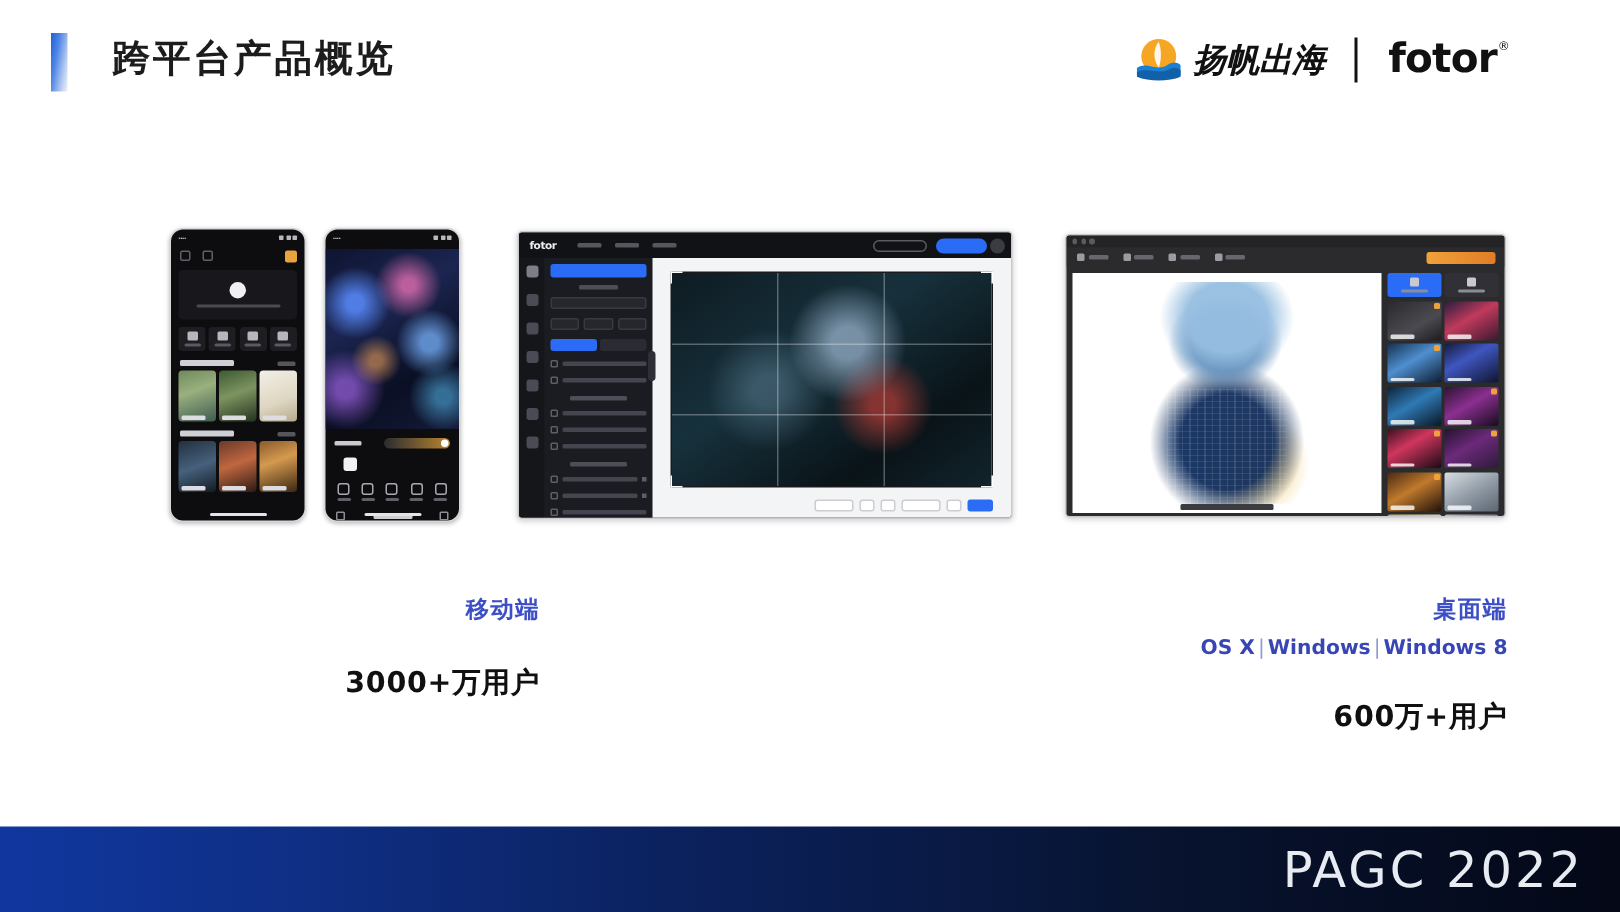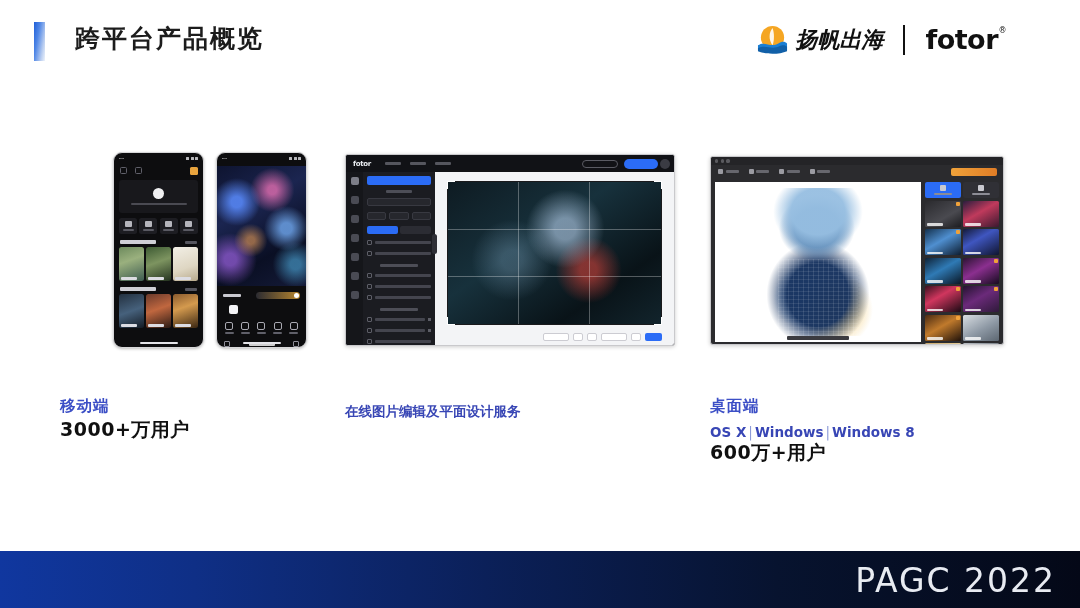--- a/index.html
+++ b/index.html
@@ -40,32 +40,32 @@
   .fotor-text .reg { position:absolute; top:2px; right:-8px; font-size:8px; font-weight:400; }
 
   
   .cols { position: absolute; top: 148px; left: 0; width: 1080px; }
 
   .col { position: absolute; top: 0; }
   .col-mobile  { left: 60px;  width: 300px; }
   .col-web     { left: 345px; width: 330px; }
   .col-desktop { left: 710px; width: 295px; }
 
-  .caption { text-align: left; position: absolute; width: 100%; }
+  .caption { text-align: right; position: absolute; width: 100%; }
   .cap-title {
     font-size: 15.5px; font-weight: 700; color: #3c4fc6; letter-spacing: 1px;
     font-family: "DejaVu Sans", sans-serif;
   }
   .cap-sub {
     margin-top: 7px; font-size: 13.5px; font-weight: 700; color: #3846b5;
     font-family: "DejaVu Sans", sans-serif;
   }
   .cap-sub .sep { color: #8d9bd8; font-weight: 400; padding: 0 2px; }
   .cap-stat {
-    font-size: 19px; font-weight: 700; color: #101010;
+    margin-top: 25px; font-size: 19px; font-weight: 700; color: #101010;
     font-family: "DejaVu Sans", sans-serif; letter-spacing: 0.5px;
   }
 
   
   .phone {
     position: absolute; top: 4px;
     width: 91px; height: 196px;
     background: #0d0d0f; border-radius: 9px;
     border: 1.5px solid #d6d6d8;
     overflow: hidden;
@@ -507,21 +507,20 @@
             <span class="sm"></span>
             <span class="fld"></span>
             <span class="sm"></span>
             <span class="blue"></span>
           </div>
         </div>
       </div>
     </div>
 
     <div class="caption" style="top:248px">
-      <div class="cap-sub">在线图片编辑及平面设计服务</div>
     </div>
   </div>
 
   <div class="col col-desktop">
     <div class="deskapp">
       <div class="da-top">
         <i style="background:#5a5a5f"></i>
         <i style="background:#5a5a5f"></i>
         <i style="background:#5a5a5f"></i>
       </div>

